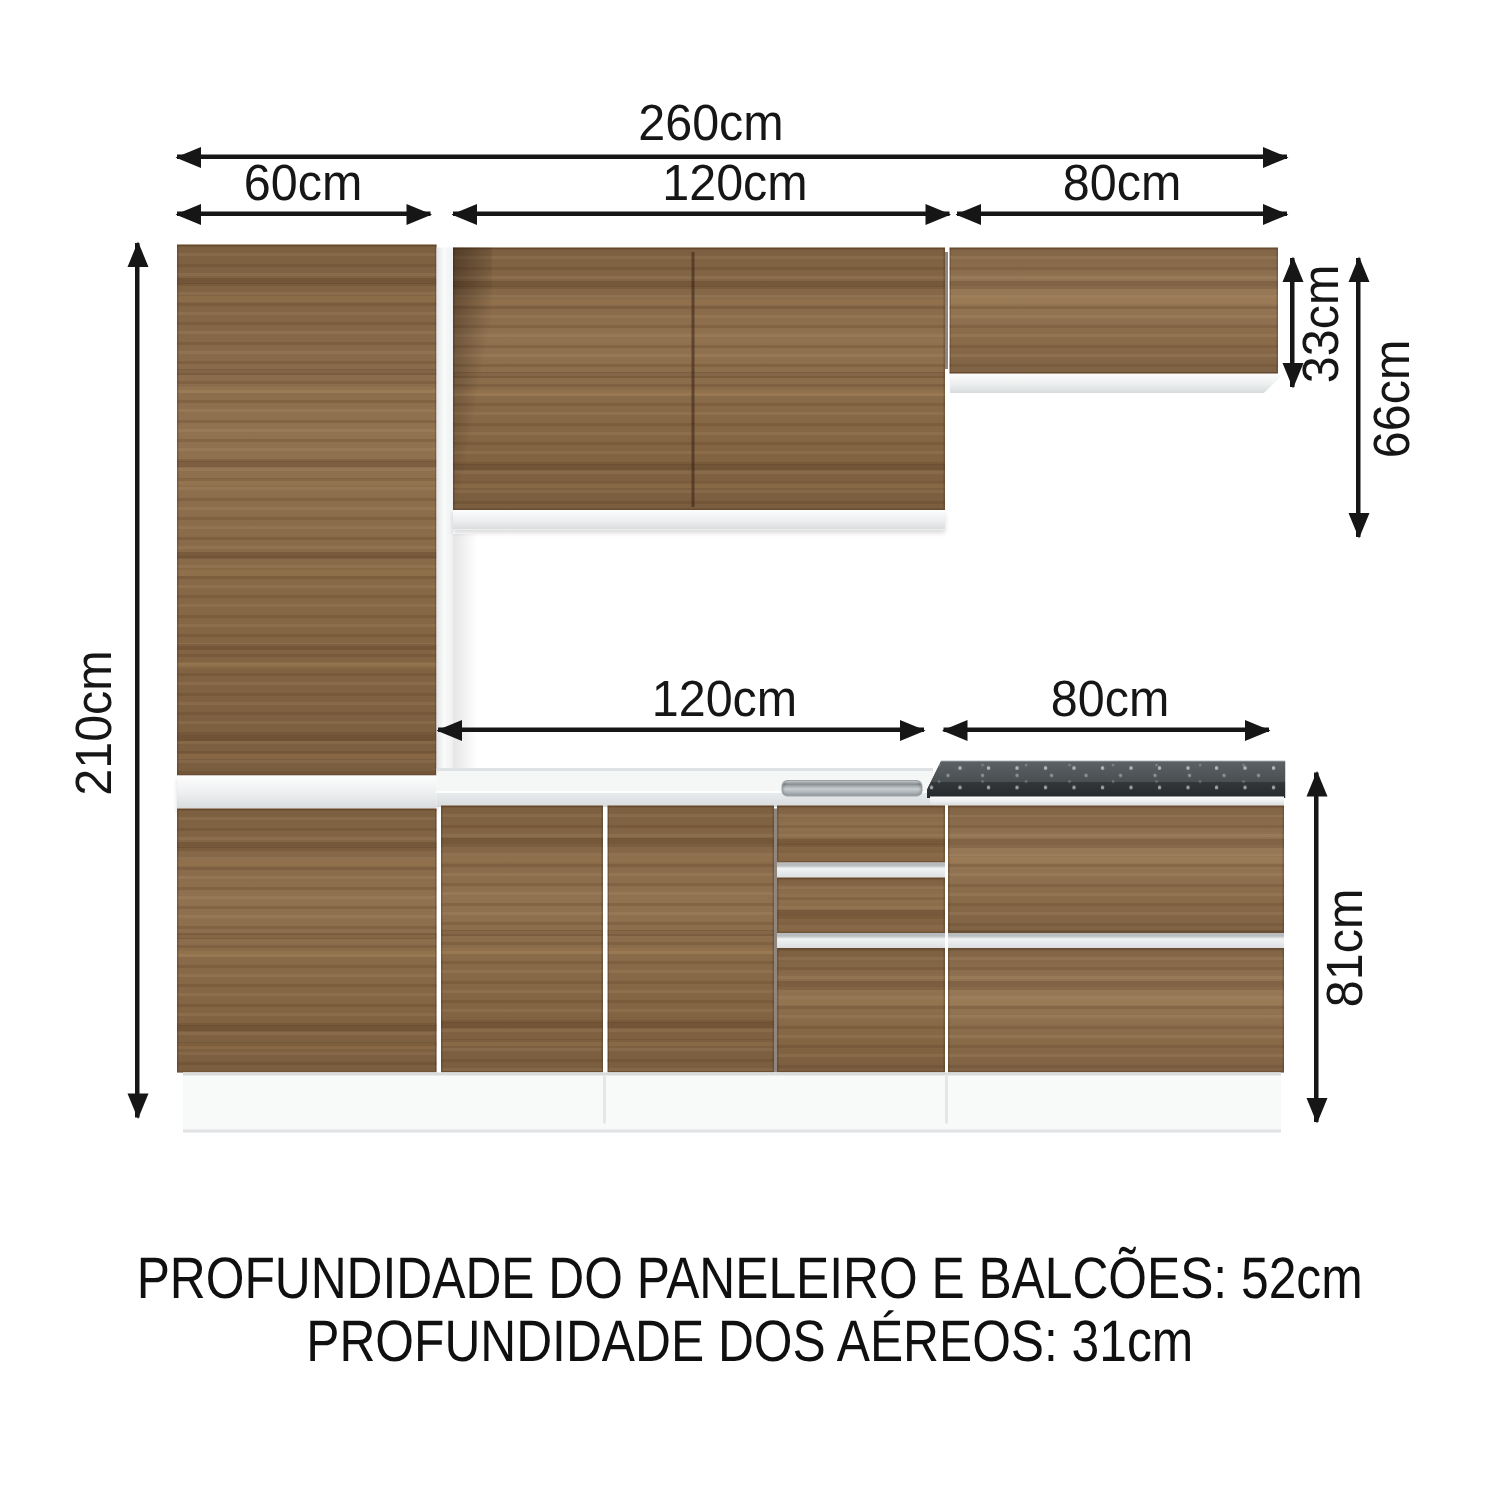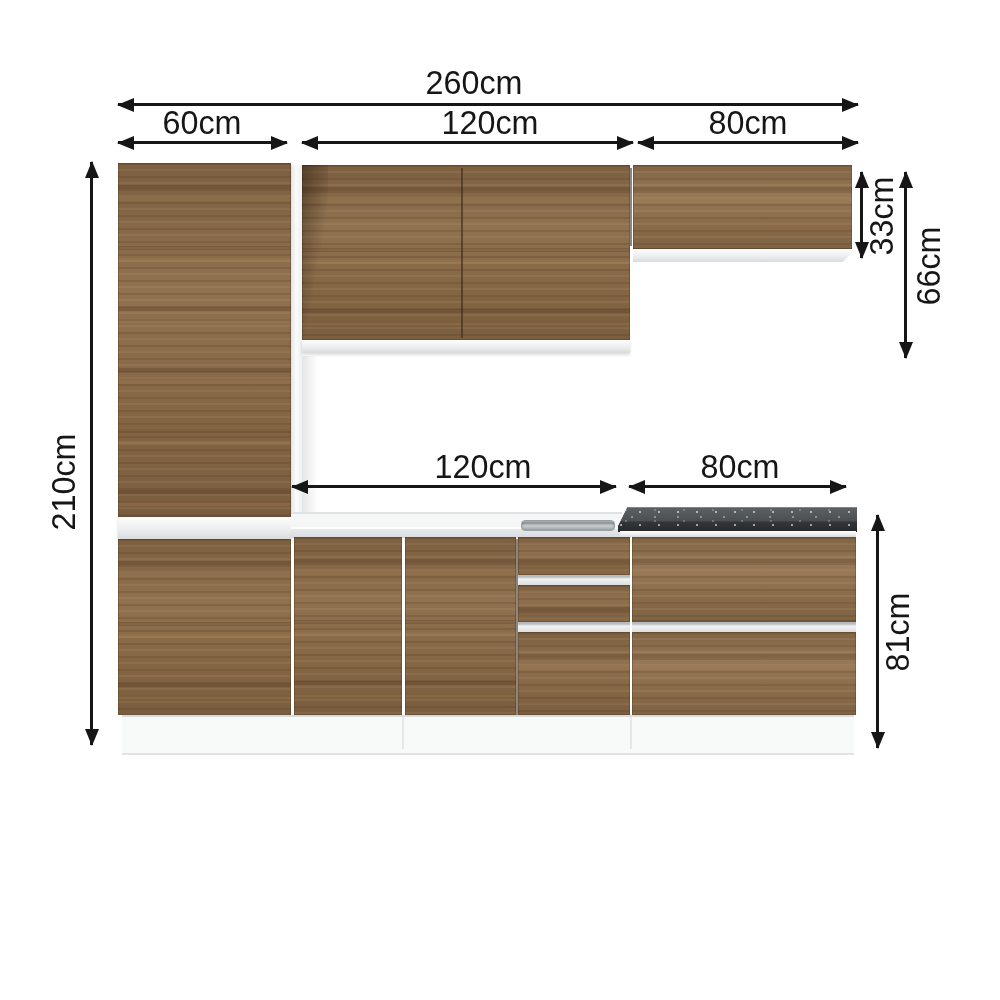--- a/index.html
+++ b/index.html
@@ -119,14 +119,18 @@
   <div class="dlabel" style="left:202px;top:122px;">60cm</div>
   <div class="dlabel" style="left:490px;top:122px;">120cm</div>
   <div class="dlabel" style="left:748px;top:122px;">80cm</div>
   <div class="dlabel" style="left:483px;top:466px;">120cm</div>
   <div class="dlabel" style="left:740px;top:466px;">80cm</div>
   <div class="dlabel rot" style="left:63px;top:482px;">210cm</div>
   <div class="dlabel rot" style="left:881px;top:216px;">33cm</div>
   <div class="dlabel rot" style="left:928px;top:266px;">66cm</div>
   <div class="dlabel rot" style="left:897px;top:632px;">81cm</div>
 
+  <div class="notes" style="top:832px;">
+    <span class="nline">PROFUNDIDADE DO PANELEIRO E BALCÕES: 52cm</span><br>
+    <span class="nline">PROFUNDIDADE DOS AÉREOS: 31cm</span>
+  </div>
 
 </div>
 
 </body></html>

